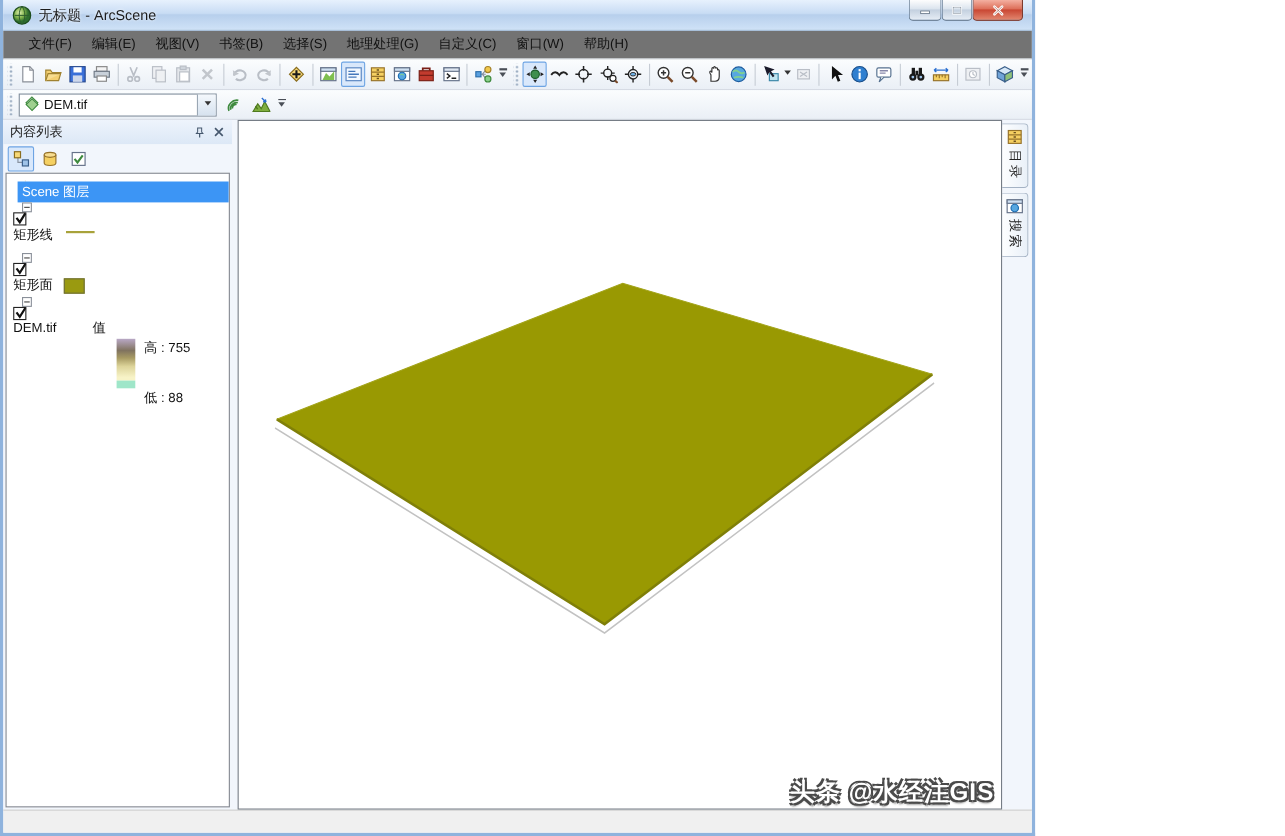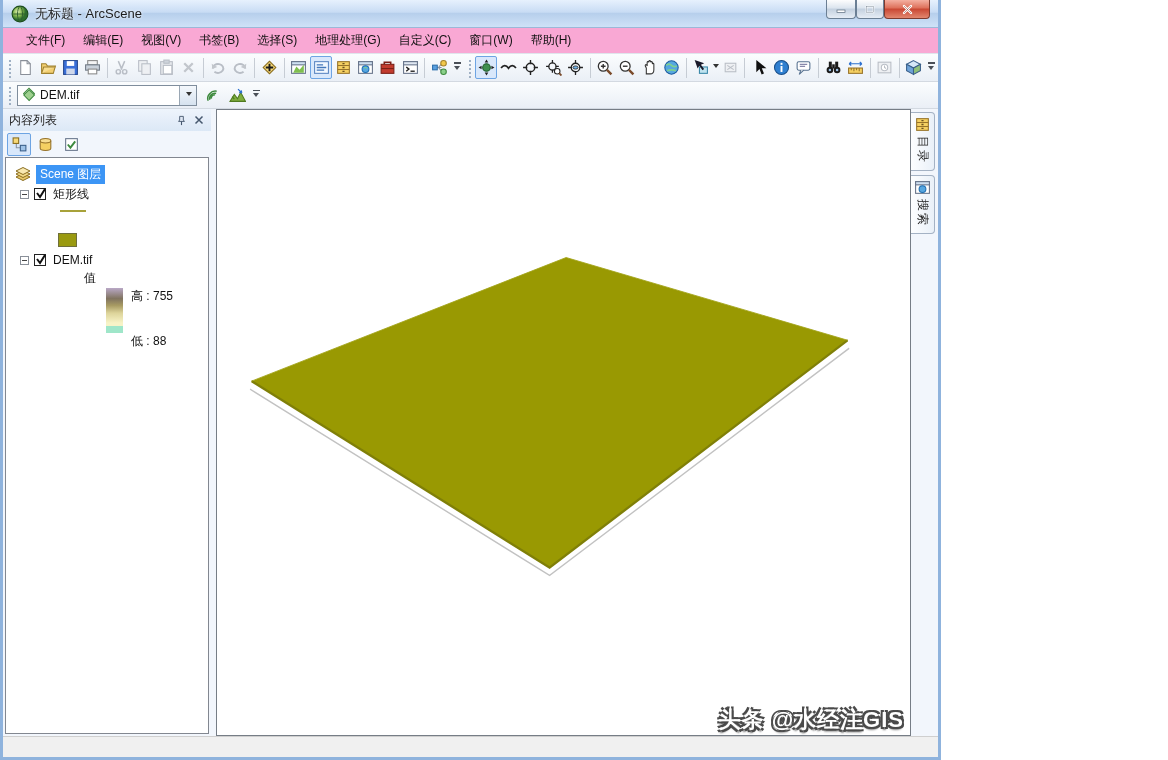--- a/index.html
+++ b/index.html
@@ -13,21 +13,21 @@
   .app-icon { width:18px; height:18px; margin-right:6px; }
   .title-text { font-size:13px; color:#1c1c1c; text-shadow:0 0 3px #fff; }
   .winbtns { position:absolute; top:0; right:8px; display:flex; }
   .wbtn { height:19px; border:1px solid #6b7f94; border-top:none; border-radius:0 0 4px 4px;
     display:flex; align-items:center; justify-content:center;
     background:linear-gradient(#fdfdfd, #dbe4ee 45%, #c3d0df 50%, #e6edf5); }
   .wbtn.min { width:30px; } .wbtn.max { width:28px; }
   .wbtn.close { width:46px; background:linear-gradient(#f4b0a1, #dd6f59 45%, #c94733 50%, #e2876f); border-color:#7e3a2e; }
 
   
-  .menubar { height:26px; flex:0 0 26px; display:flex; align-items:flex-start; background:#f9a8d4;
+  .menubar { height:26px; flex:0 0 26px; display:flex; align-items:flex-start; background:#737373;
     border-bottom:1px solid #e0e5ec; padding-left:14px; }
   .mi { font-size:12px; color:#111; padding:4px 9px; }
 
   
   .tb { display:flex; align-items:center; background:linear-gradient(#fbfdfe, #eaeff6);
     border-bottom:1px solid #d3d9e1; }
   .tb1 { height:28px; flex:0 0 28px; }
   .tb2 { height:27px; flex:0 0 27px; }
   .grip { width:5px; height:20px; margin:0 3px 0 4px;
     background-image:radial-gradient(circle, #9fb0c4 1px, transparent 1.2px);
@@ -52,21 +52,21 @@
   .main { flex:1; display:flex; min-height:0; }
   .toc { width:208px; flex:0 0 208px; display:flex; flex-direction:column; background:#f2f6fc; }
   .toc-header { height:22px; display:flex; align-items:center; padding:0 4px 0 6px;
     background:linear-gradient(#eef4fc,#dce8f6); }
   .toc-title { flex:1; font-size:12px; color:#222; }
   .toc-hbtn { width:17px; height:17px; display:flex; align-items:center; justify-content:center; }
   .toc-btnrow { height:26px; display:flex; align-items:center; padding-left:4px; gap:2px; }
   .toc-tree { flex:1; background:#fff; border:1px solid #828790; margin:0 2px 2px 2px; padding:6px 0 0 6px;
     font-size:12px; color:#111; overflow:hidden; }
 
-  .trow { display:flex; align-items:center; height:20px; }
+  .trow { display:flex; height:20px;flex-direction:column; }
   .scene-label { background:#3c95f5; color:#fff; padding:1px 4px; margin-left:4px; font-size:12px; }
   .expander { width:9px; height:9px; border:1px solid #8a9099; background:#fff; position:relative; margin:0 5px 0 8px; flex:0 0 9px; }
   .expander::after { content:""; position:absolute; left:1px; right:1px; top:3px; height:1px; background:#444; }
   .cbx { width:12px; height:12px; border:1.5px solid #222; background:#fff; margin-right:7px; position:relative; flex:0 0 12px; }
   .cbx svg { position:absolute; left:-1px; top:-3px; width:14px; height:14px; }
   .sym-line { width:26px; height:2px; background:#a8a23a; margin:6px 0 6px 48px; }
   .sym-fill { width:19px; height:14px; background:#9a9a10; border:1px solid #6f6f3a; margin:3px 0 3px 46px; }
   .legend { margin-left:46px; }
   .legend-field { margin-left:26px; height:18px; }
   .legend-body { display:flex;padding-left:48px; }
@@ -516,20 +516,29 @@
           <div class="cbx">
               <svg viewBox="0 0 14 14">
                 <path d="M3 7l3 4 5-8" fill="none" stroke="#111" stroke-width="2"></path>
               </svg>
             </div>
           <span>矩形线</span>
         </div>
         <div class="sym-line"></div>
         <div style="height:12px"></div>
 
+        <div class="trow">
+          <div class="expander"></div>
+          <div class="cbx">
+              <svg viewBox="0 0 14 14">
+                <path d="M3 7l3 4 5-8" fill="none" stroke="#111" stroke-width="2"></path>
+              </svg>
+            </div>
+          <span>矩形面</span>
+        </div>
         <div class="sym-fill"></div>
 
         <div class="trow">
           <div class="expander"></div>
           <div class="cbx">
               <svg viewBox="0 0 14 14">
                 <path d="M3 7l3 4 5-8" fill="none" stroke="#111" stroke-width="2"></path>
               </svg>
             </div>
           <span>DEM.tif</span>

